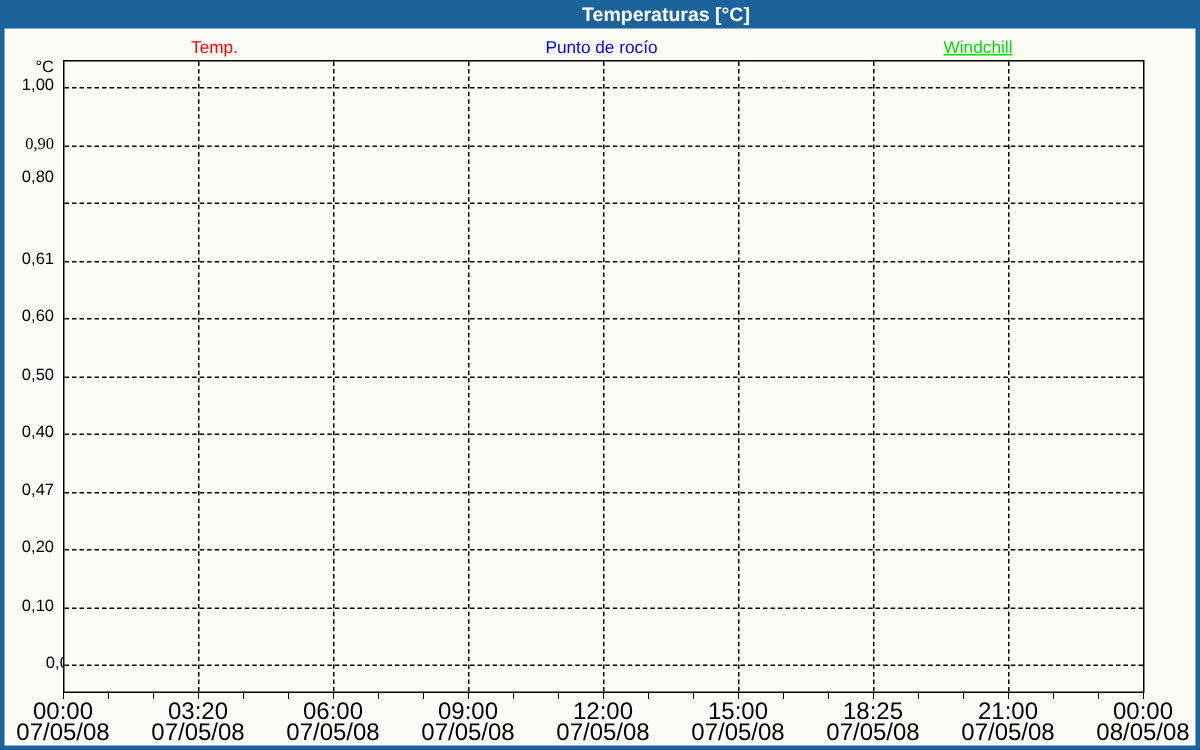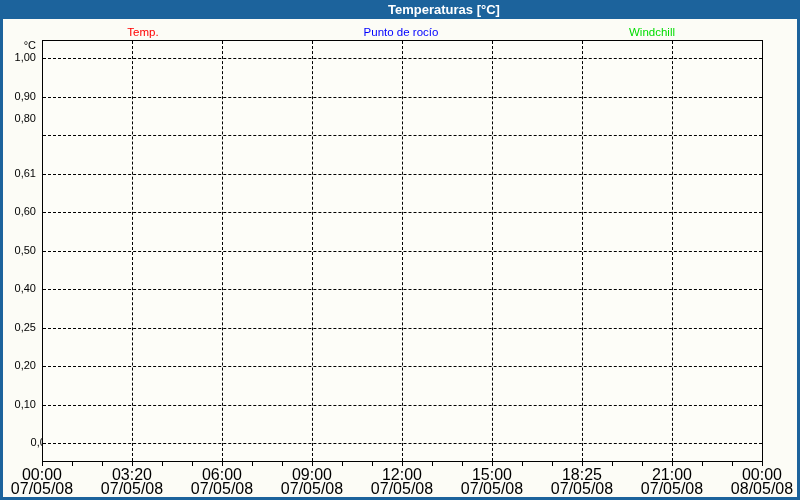--- a/index.html
+++ b/index.html
@@ -40,31 +40,31 @@
 <body>
 
 <div class="page">
 
   <div class="titlebar">
     <span>Temperaturas [°C]</span>
   </div>
 
   <span class="legend-item c-temp" style="left:143px;">Temp.</span>
   <span class="legend-item c-dew" style="left:401px;">Punto de rocío</span>
-  <span class="legend-item c-wind" style="left:652px;">Windchill</span>
+  <span class="legend-item c-wind" style="left:652px;text-decoration:underline;">Windchill</span>
 
   <div class="yunit" style="top:39px;">°C</div>
   <div class="ylab" style="top:51px;">1,00</div>
-  <div class="ylab" style="top:89.5px;">0,90</div>
+  <div class="ylab" style="top:89.5px;font-family:Liberation Serif, serif;">0,90</div>
   <div class="ylab" style="top:112px;">0,80</div>
   <div class="ylab" style="top:166.5px;">0,61</div>
   <div class="ylab" style="top:205px;">0,60</div>
   <div class="ylab" style="top:243.5px;">0,50</div>
   <div class="ylab" style="top:282px;">0,40</div>
-  <div class="ylab" style="top:320.5px;">0,25</div>
+  <div class="ylab" style="top:320.5px;">0,47</div>
   <div class="ylab" style="top:359px;">0,20</div>
   <div class="ylab" style="top:397.5px;">0,10</div>
   <div class="ylab" style="top:436px;padding-left:16px;">0,00</div>
 
   <div class="plot">
     <div class="hgrid" style="top:17px;"></div>
     <div class="hgrid" style="top:55.5px;"></div>
     <div class="hgrid" style="top:94px;"></div>
     <div class="hgrid" style="top:132.5px;"></div>
     <div class="hgrid" style="top:171px;"></div>

